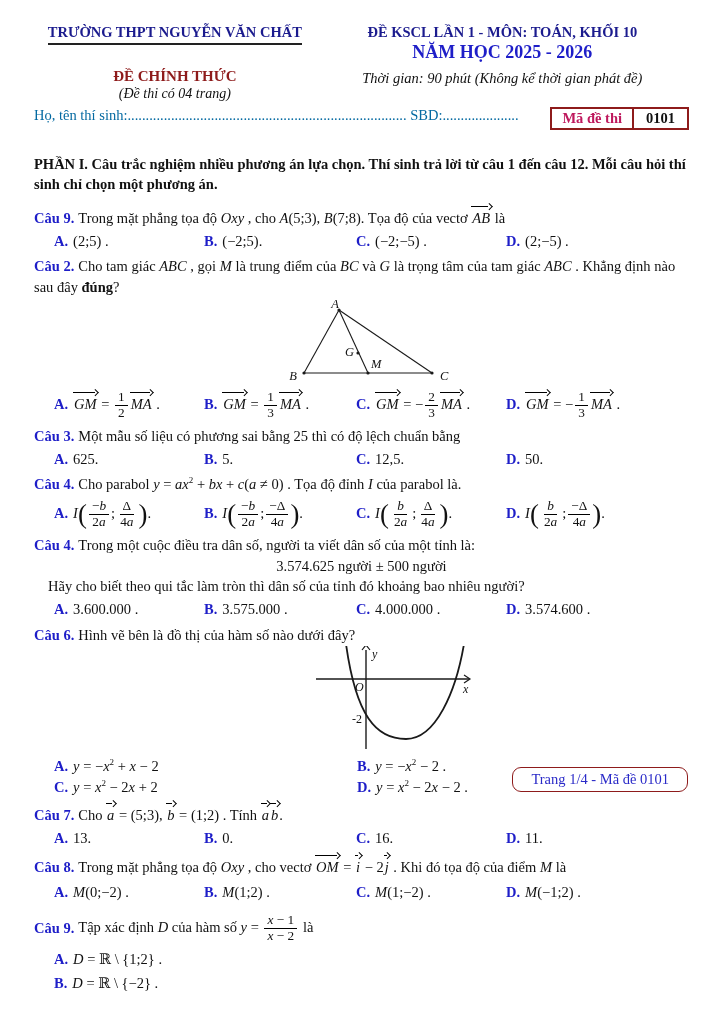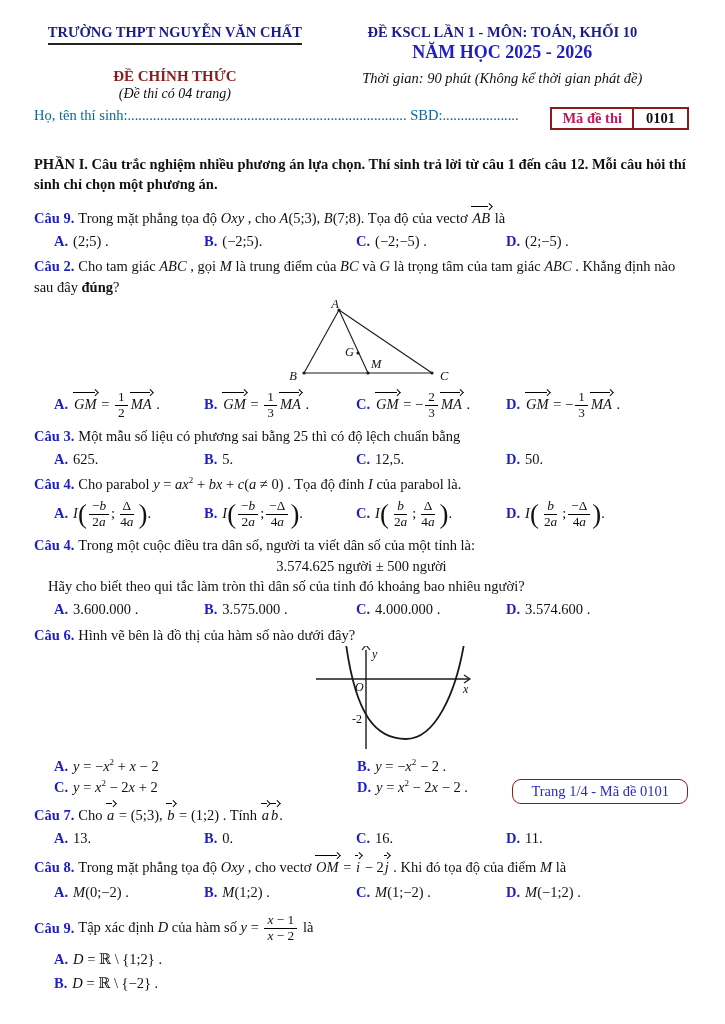--- a/index.html
+++ b/index.html
@@ -54,21 +54,21 @@
   .frac .d{padding:0 3px;}
   .bp{font-size:1.85em;font-weight:400;vertical-align:middle;line-height:0;position:relative;top:-1px;}
 
   .center-line{text-align:center;line-height:1.4;}
   .indent{padding-left:14px;}
 
   .fig-wrap{text-align:center;margin:2px 0 0 0;}
   .graph-wrap{text-align:center;margin:0 0 0 60px;}
 
   
-  .footer-box{position:absolute;right:37px;bottom:32px;border:1.5px solid #8e1b1b;border-radius:9px;
+  .footer-box{position:absolute;right:37px;bottom:44px;border:1.5px solid #8e1b1b;border-radius:9px;
               padding:3px 18px;color:#2a2ac8;font-size:14.5px;}
 </style>
 </head>
 <body>
 
 <div class="page">
 
   <div class="hrow">
     <div class="h-left">
       <span class="school">TRƯỜNG THPT NGUYỄN VĂN CHẤT</span>

